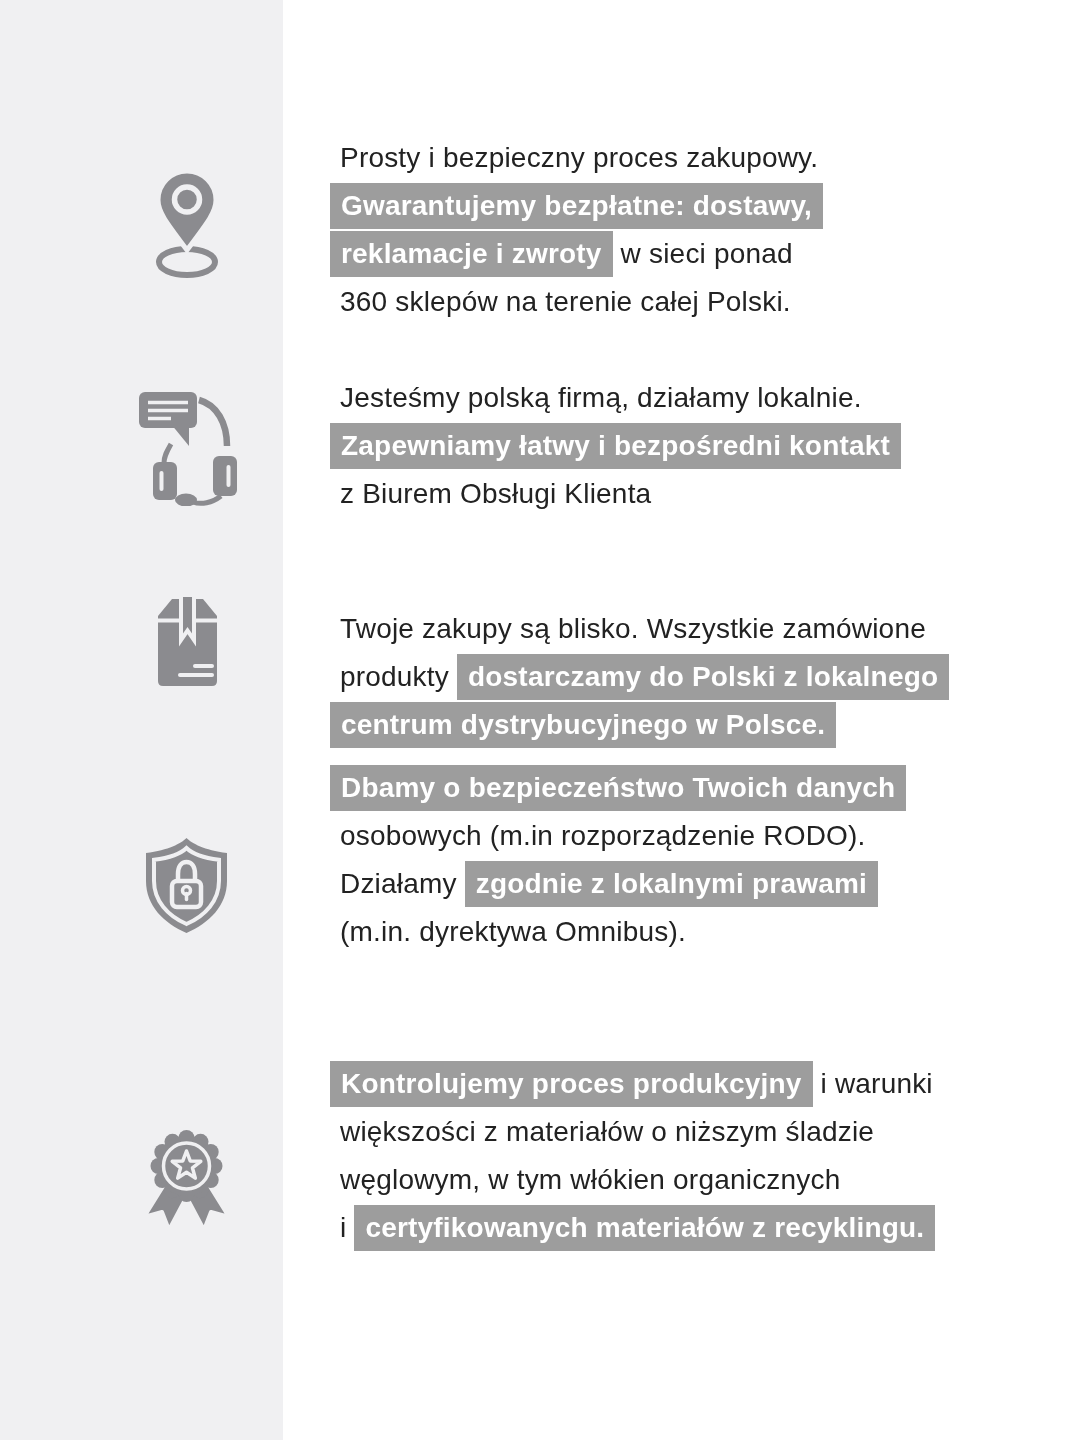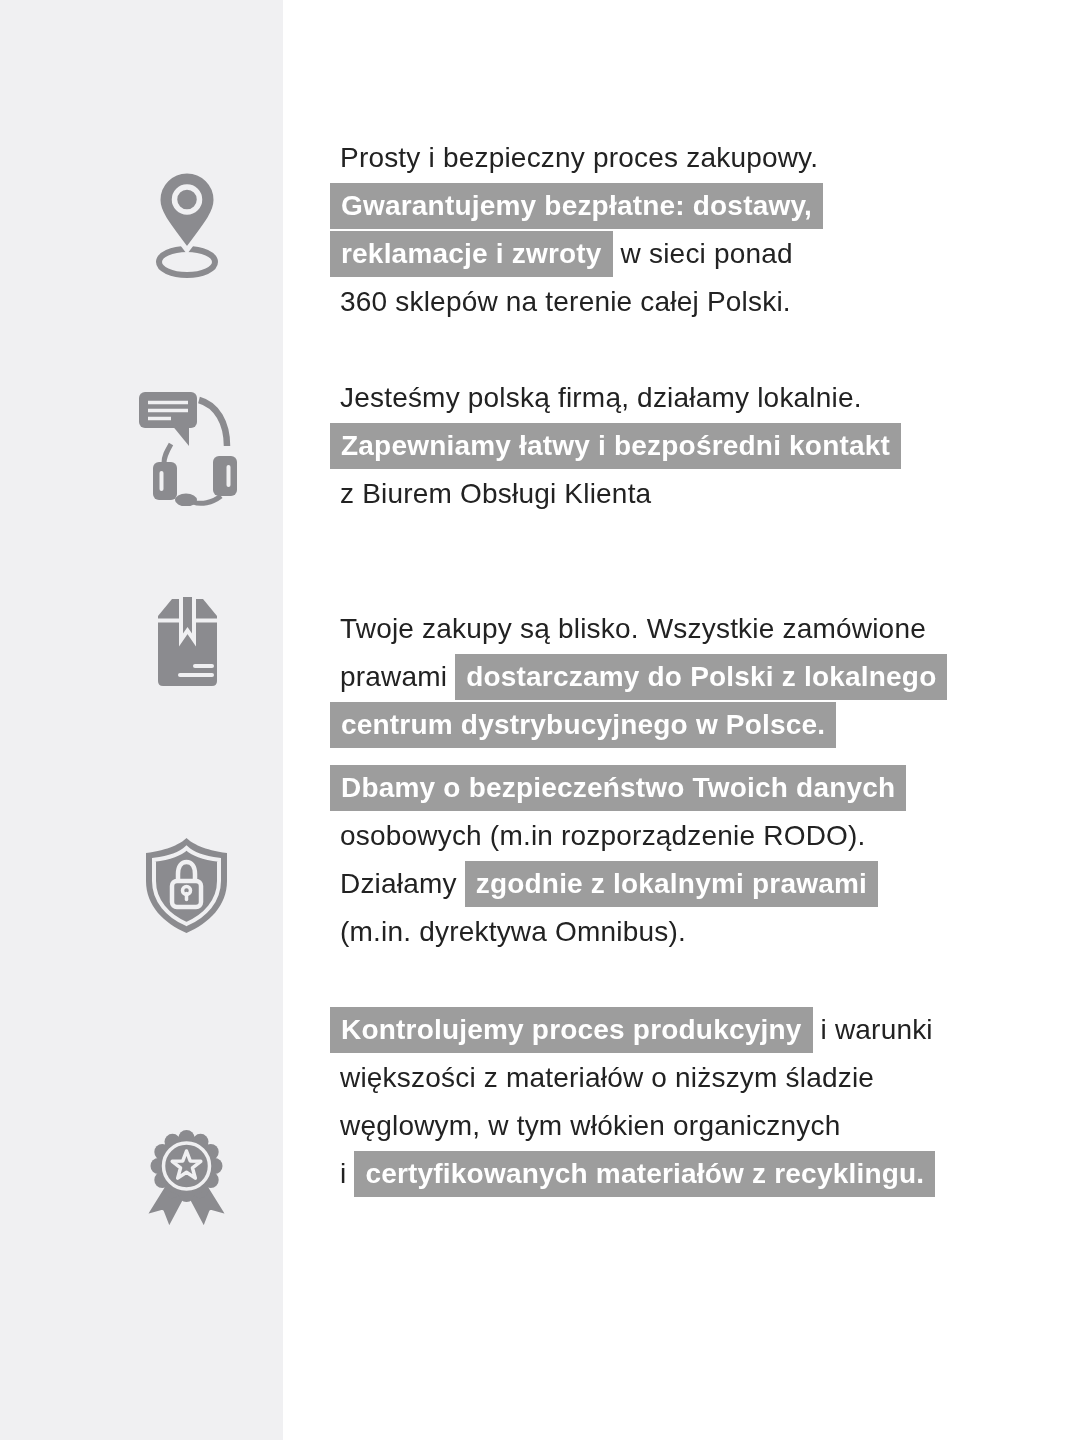--- a/index.html
+++ b/index.html
@@ -35,21 +35,21 @@
   .content {
     position: absolute;
     left: 330px; top: 0;
     width: 750px; height: 1440px;
   }
   .block { position: absolute; left: 0; }
   .block-1 { top: 134px; }
   .block-2 { top: 374px; }
   .block-3 { top: 574px; margin-top: 31px; }
   .block-4 { top: 764px; }
-  .block-5 { top: 1006px; }
+  .block-5 { top: 1060px; }
 
   .line {
     height: 48px;
     line-height: 48px;
     padding-left: 10px;
     white-space: nowrap;
     font-size: 28px;
     letter-spacing: 0.2px;
     color: var(--text);
   }
@@ -151,21 +151,21 @@
     <section class="block block-2">
       <div class="lines">
           <div class="line"><span class="seg-plain">Jesteśmy polską firmą, działamy lokalnie.</span></div>
           <div class="line"><span class="seg-hl lead">Zapewniamy łatwy i bezpośredni kontakt</span></div>
           <div class="line"><span class="seg-plain">z Biurem Obsługi Klienta</span></div>
         </div>
     </section>
     <section class="block block-3">
       <div class="lines">
           <div class="line"><span class="seg-plain">Twoje zakupy są blisko. Wszystkie zamówione</span></div>
-          <div class="line"><span class="seg-plain">prawami </span><span class="seg-hl">dostarczamy do Polski z lokalnego</span></div>
+          <div class="line"><span class="seg-plain">produkty </span><span class="seg-hl">dostarczamy do Polski z lokalnego</span></div>
           <div class="line"><span class="seg-hl lead">centrum dystrybucyjnego w Polsce.</span></div>
         </div>
     </section>
     <section class="block block-4">
       <div class="lines">
           <div class="line"><span class="seg-hl lead">Dbamy o bezpieczeństwo Twoich danych</span></div>
           <div class="line"><span class="seg-plain">osobowych (m.in rozporządzenie RODO).</span></div>
           <div class="line"><span class="seg-plain">Działamy </span><span class="seg-hl">zgodnie z lokalnymi prawami</span></div>
           <div class="line"><span class="seg-plain">(m.in. dyrektywa Omnibus).</span></div>
         </div>

